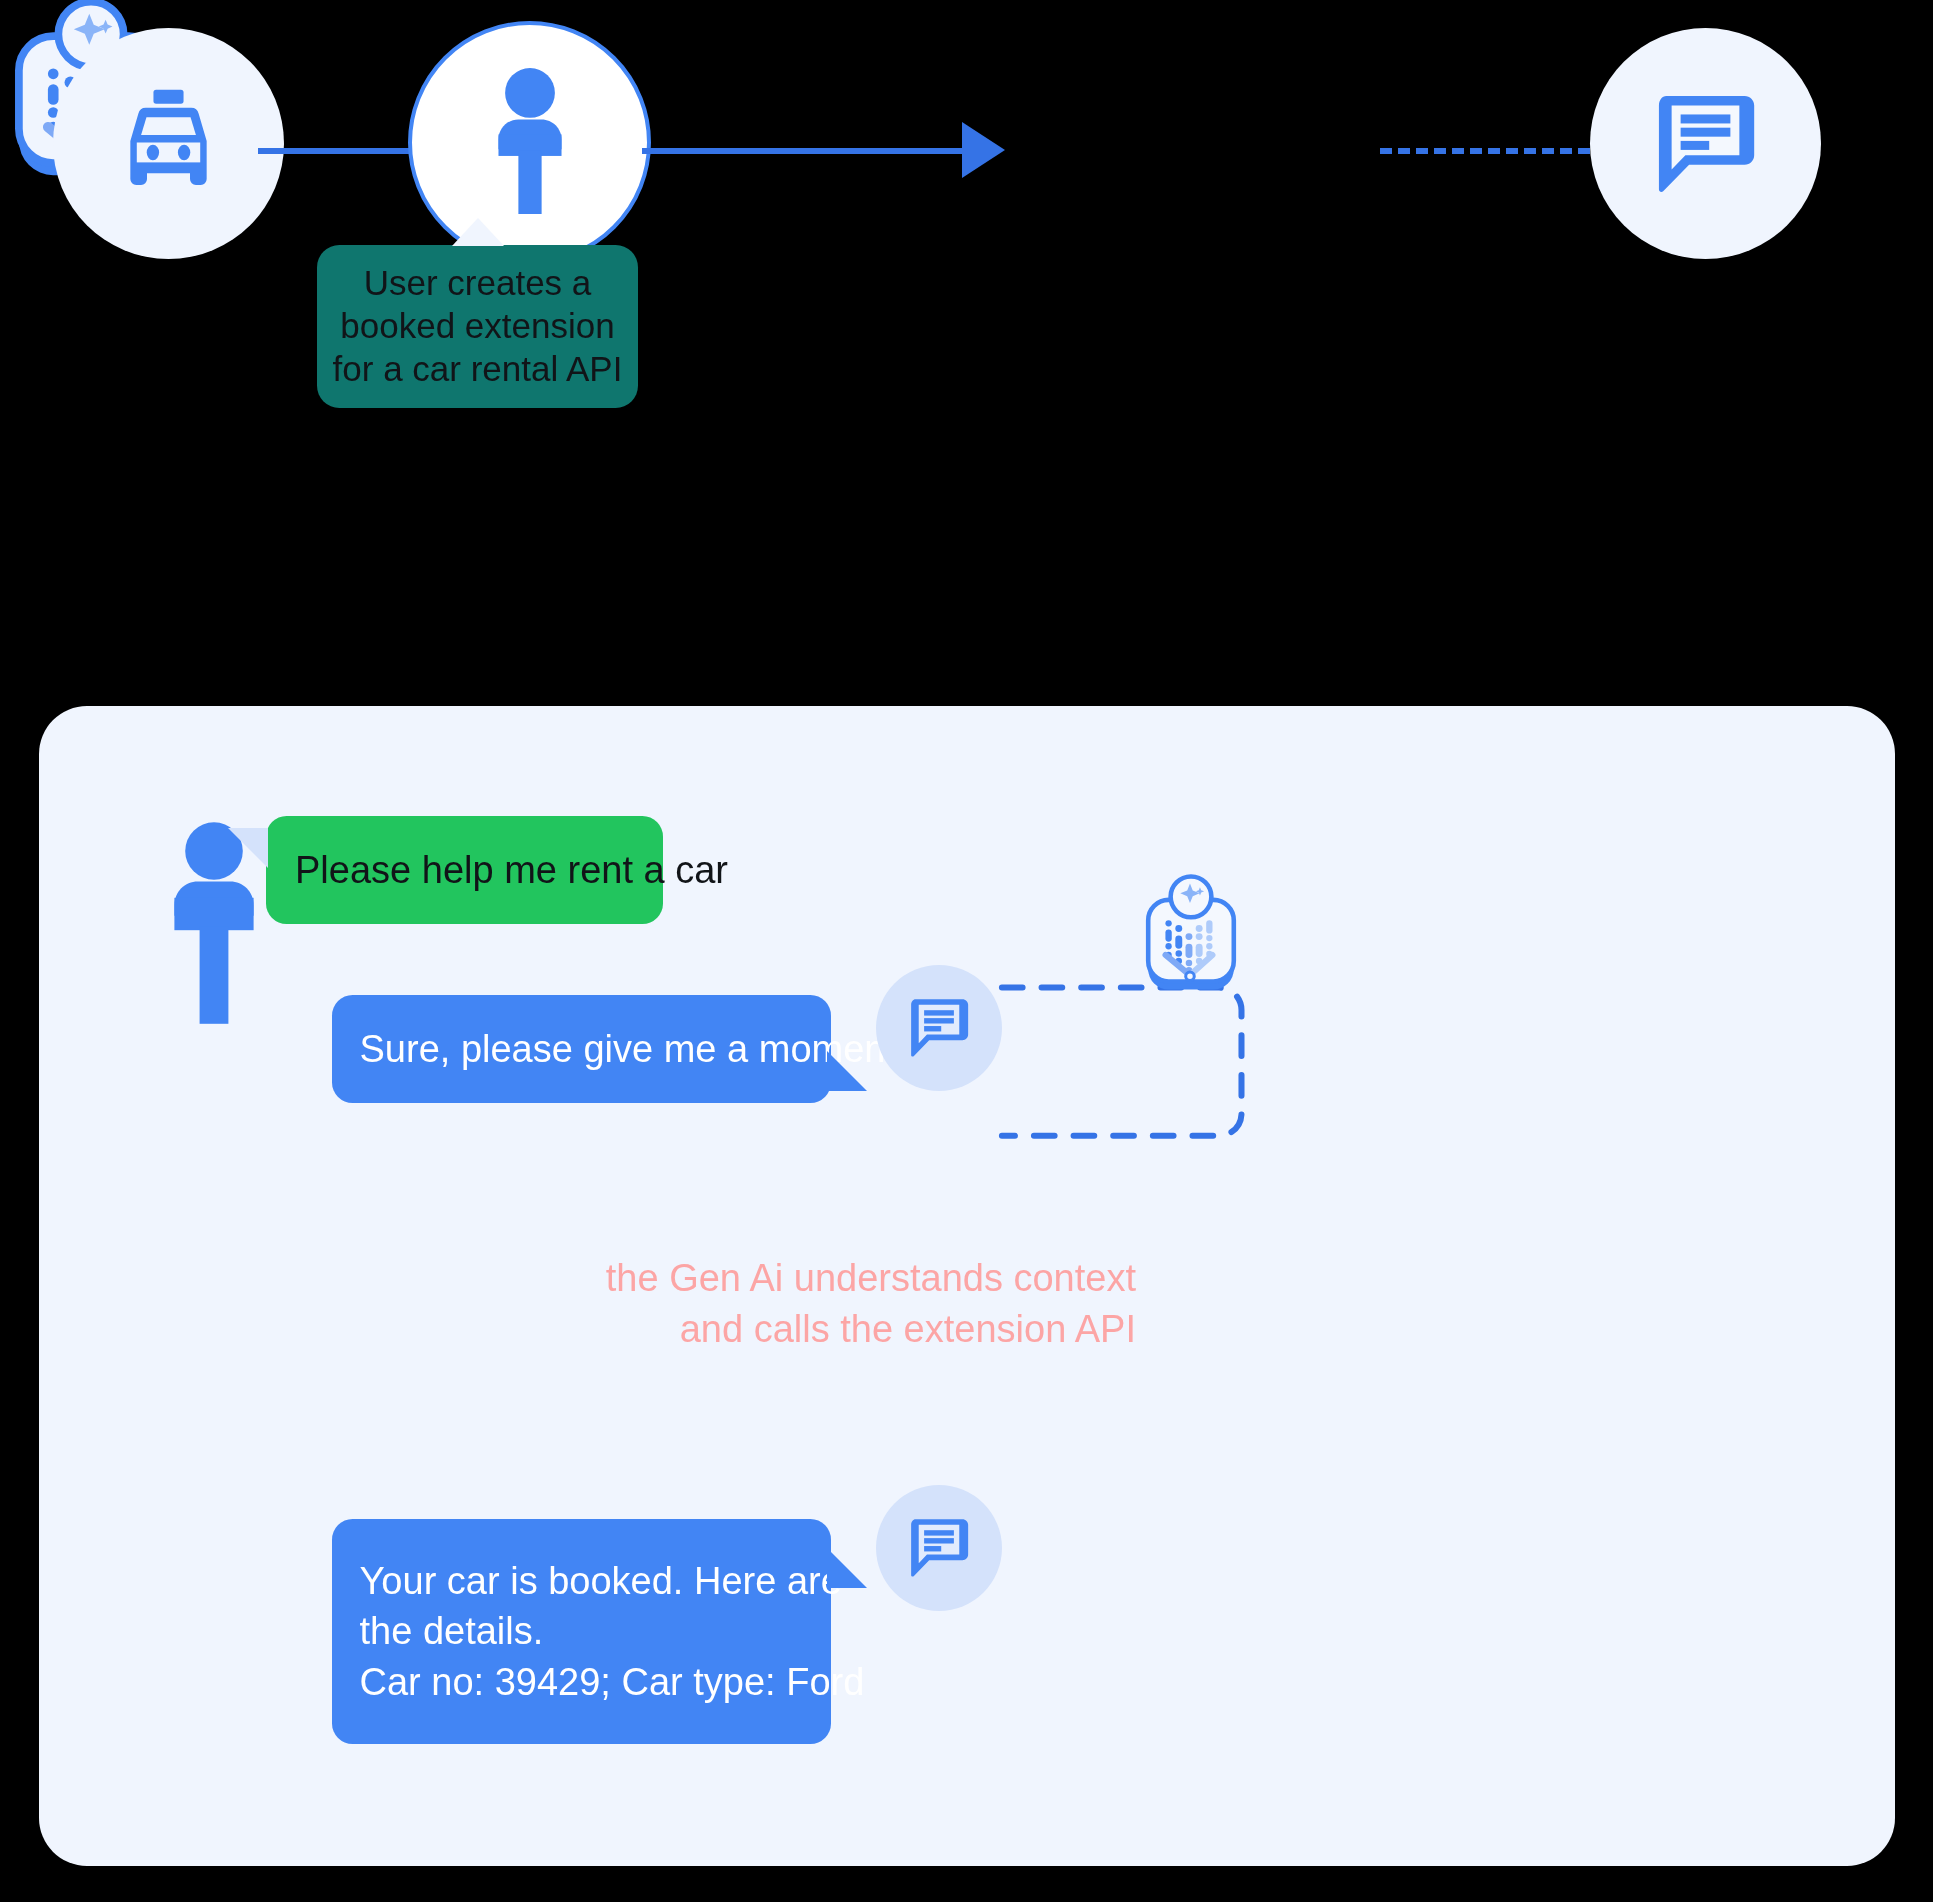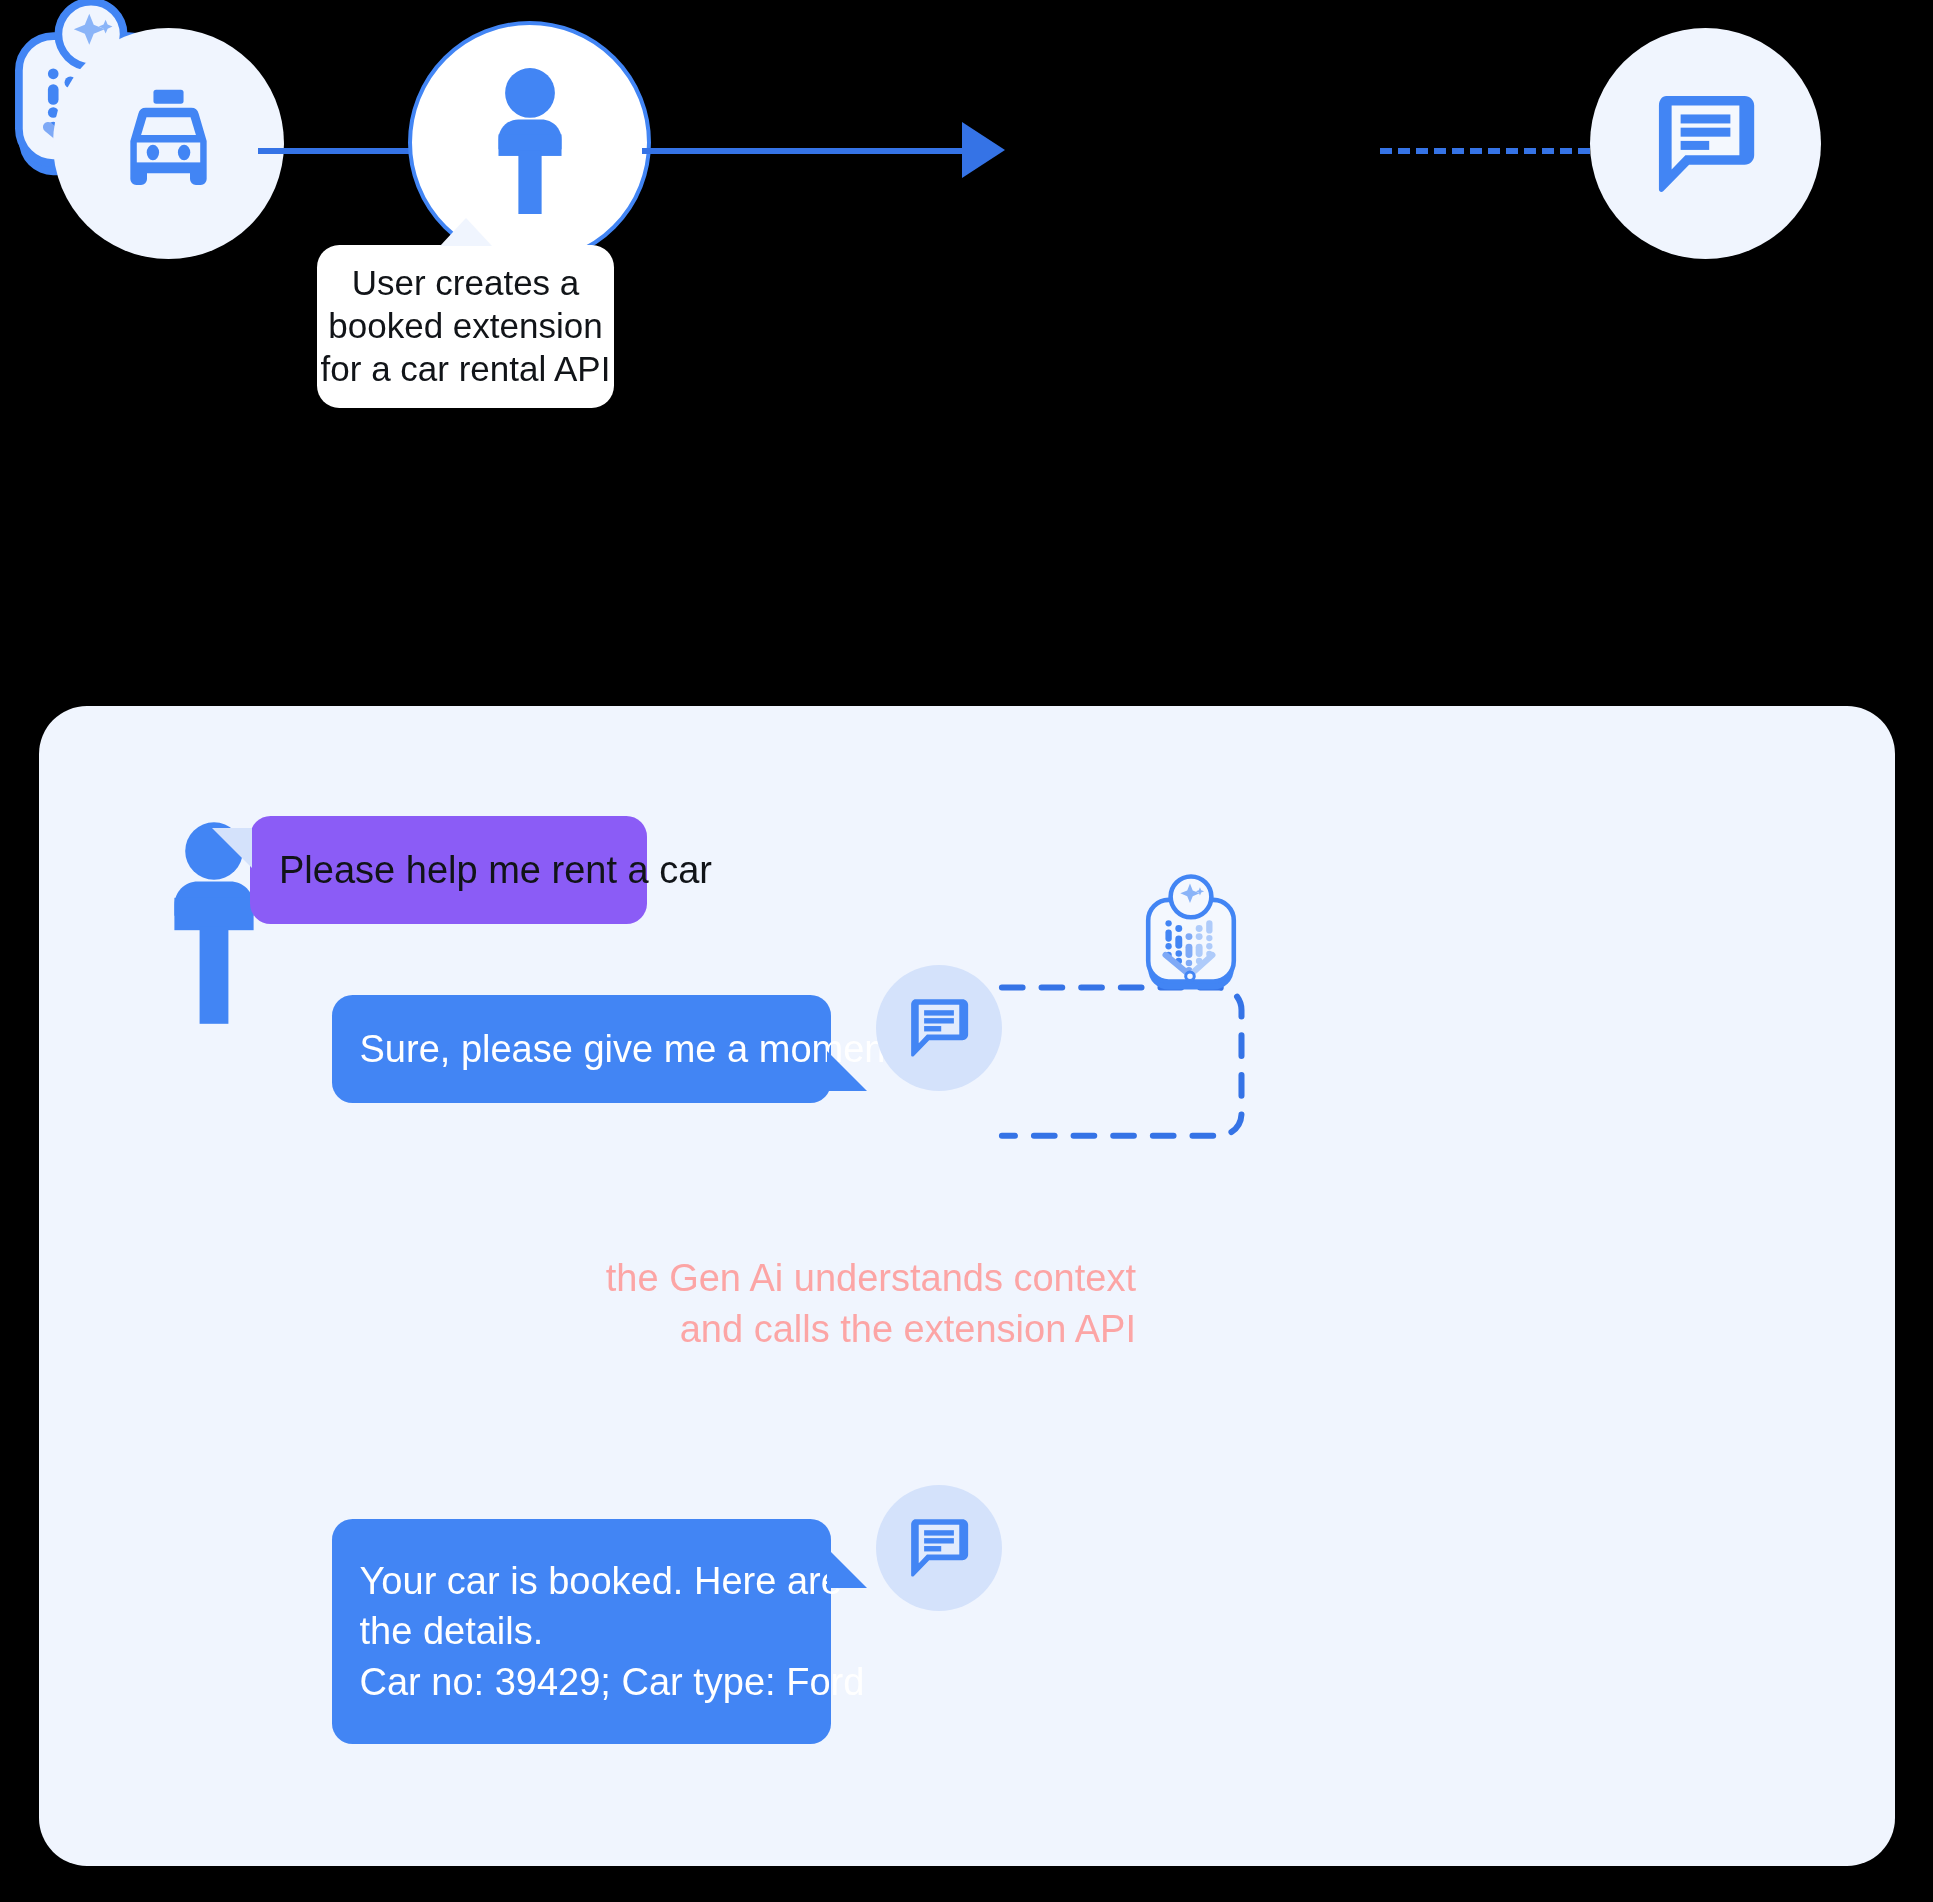--- a/index.html
+++ b/index.html
@@ -74,23 +74,23 @@
     width: 210px;
     height: 0;
     border-top: 6px dashed #3573e6;
   }
 
   
   #callout {
     position: absolute;
     left: 317px;
     top: 245px;
-    width: 297px;
+    width: 321px;
     height: 163px;
-    background: #ffffff;
+    background: #0f766e;
     border-radius: 22.4px;
     display: flex;
     flex-direction: column;
     align-items: center;
     justify-content: center;
     padding: 0 12px;
     box-sizing: border-box;
   }
   #callout .ctail {
     position: absolute;
@@ -138,25 +138,25 @@
     flex-direction: column;
     justify-content: center;
   }
   .bubble .btext {
     font-size: 38px;
     line-height: 1.33;
     white-space: nowrap;
   }
 
   #bubble-user {
-    left: 250px;
+    left: 266px;
     top: 816px;
     width: 397px;
     height: 108px;
-    background: #8b5cf6;
+    background: #22c55e;
     border-radius: 20.6px;
     padding: 0 29px;
   }
   #bubble-user .btext { color: #111418; }
   #bubble-user .tail-left {
     position: absolute;
     left: -38px;
     top: 12px;
     width: 0; height: 0;
     border-top: 0 solid transparent;

